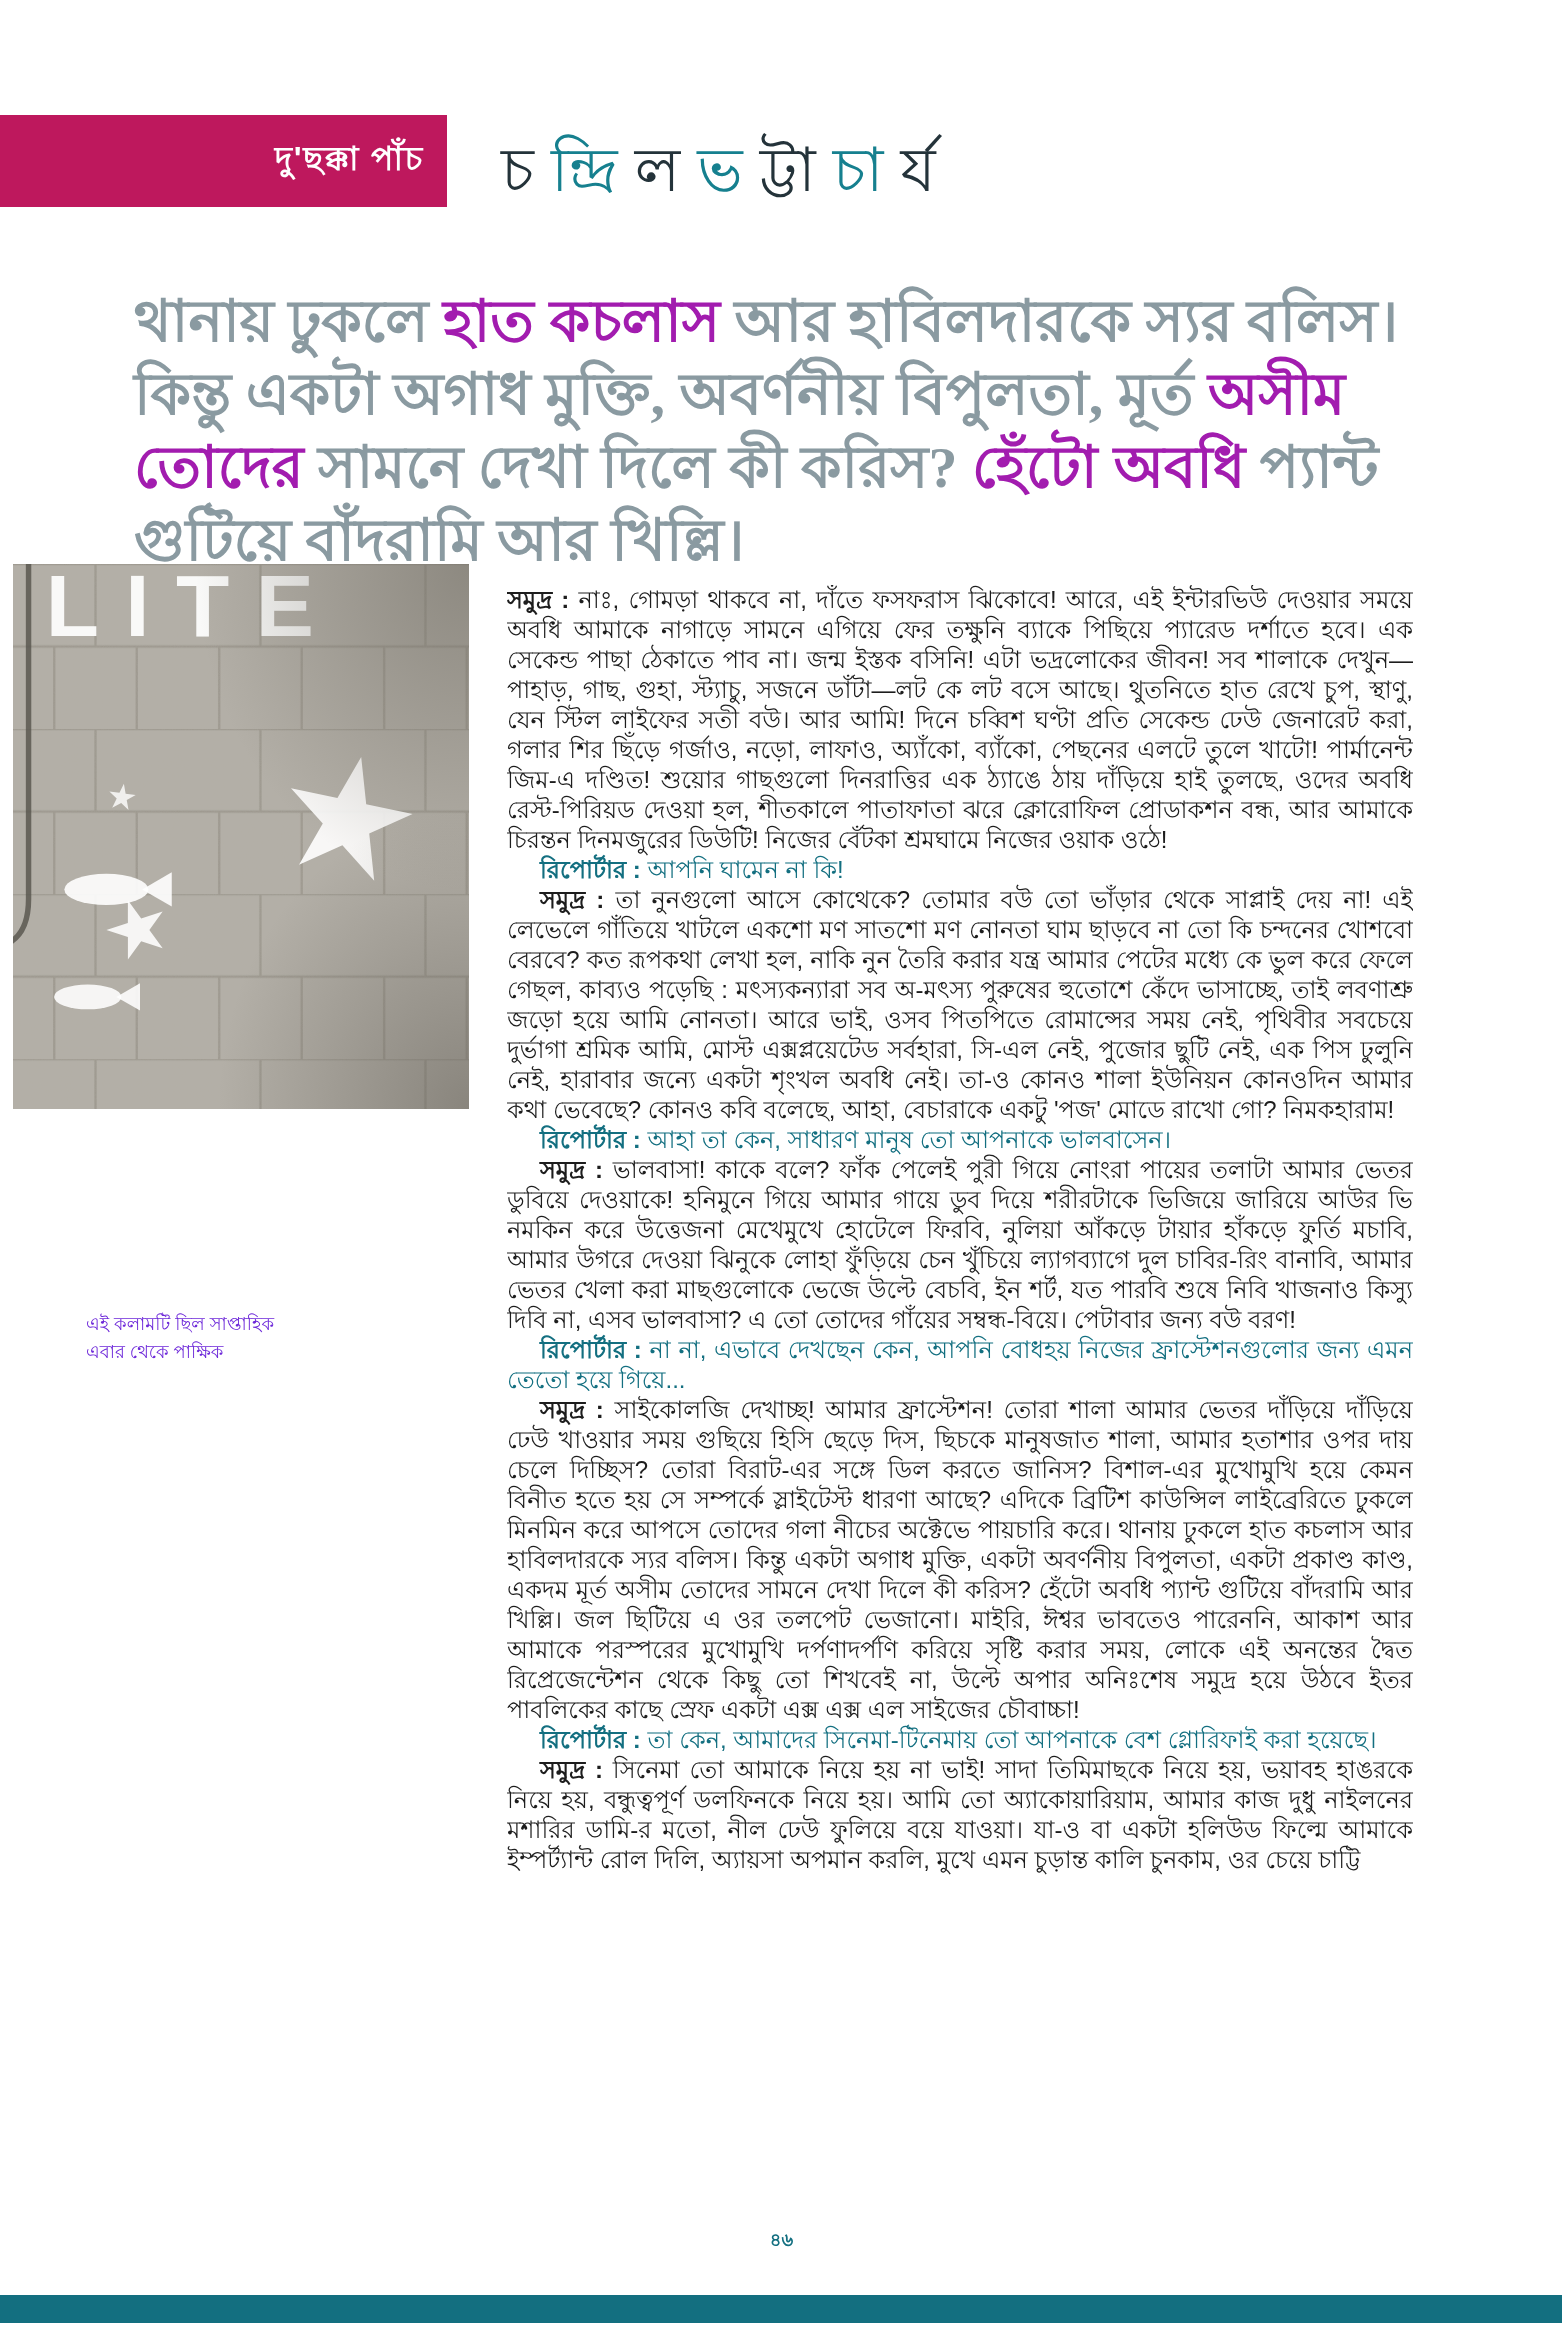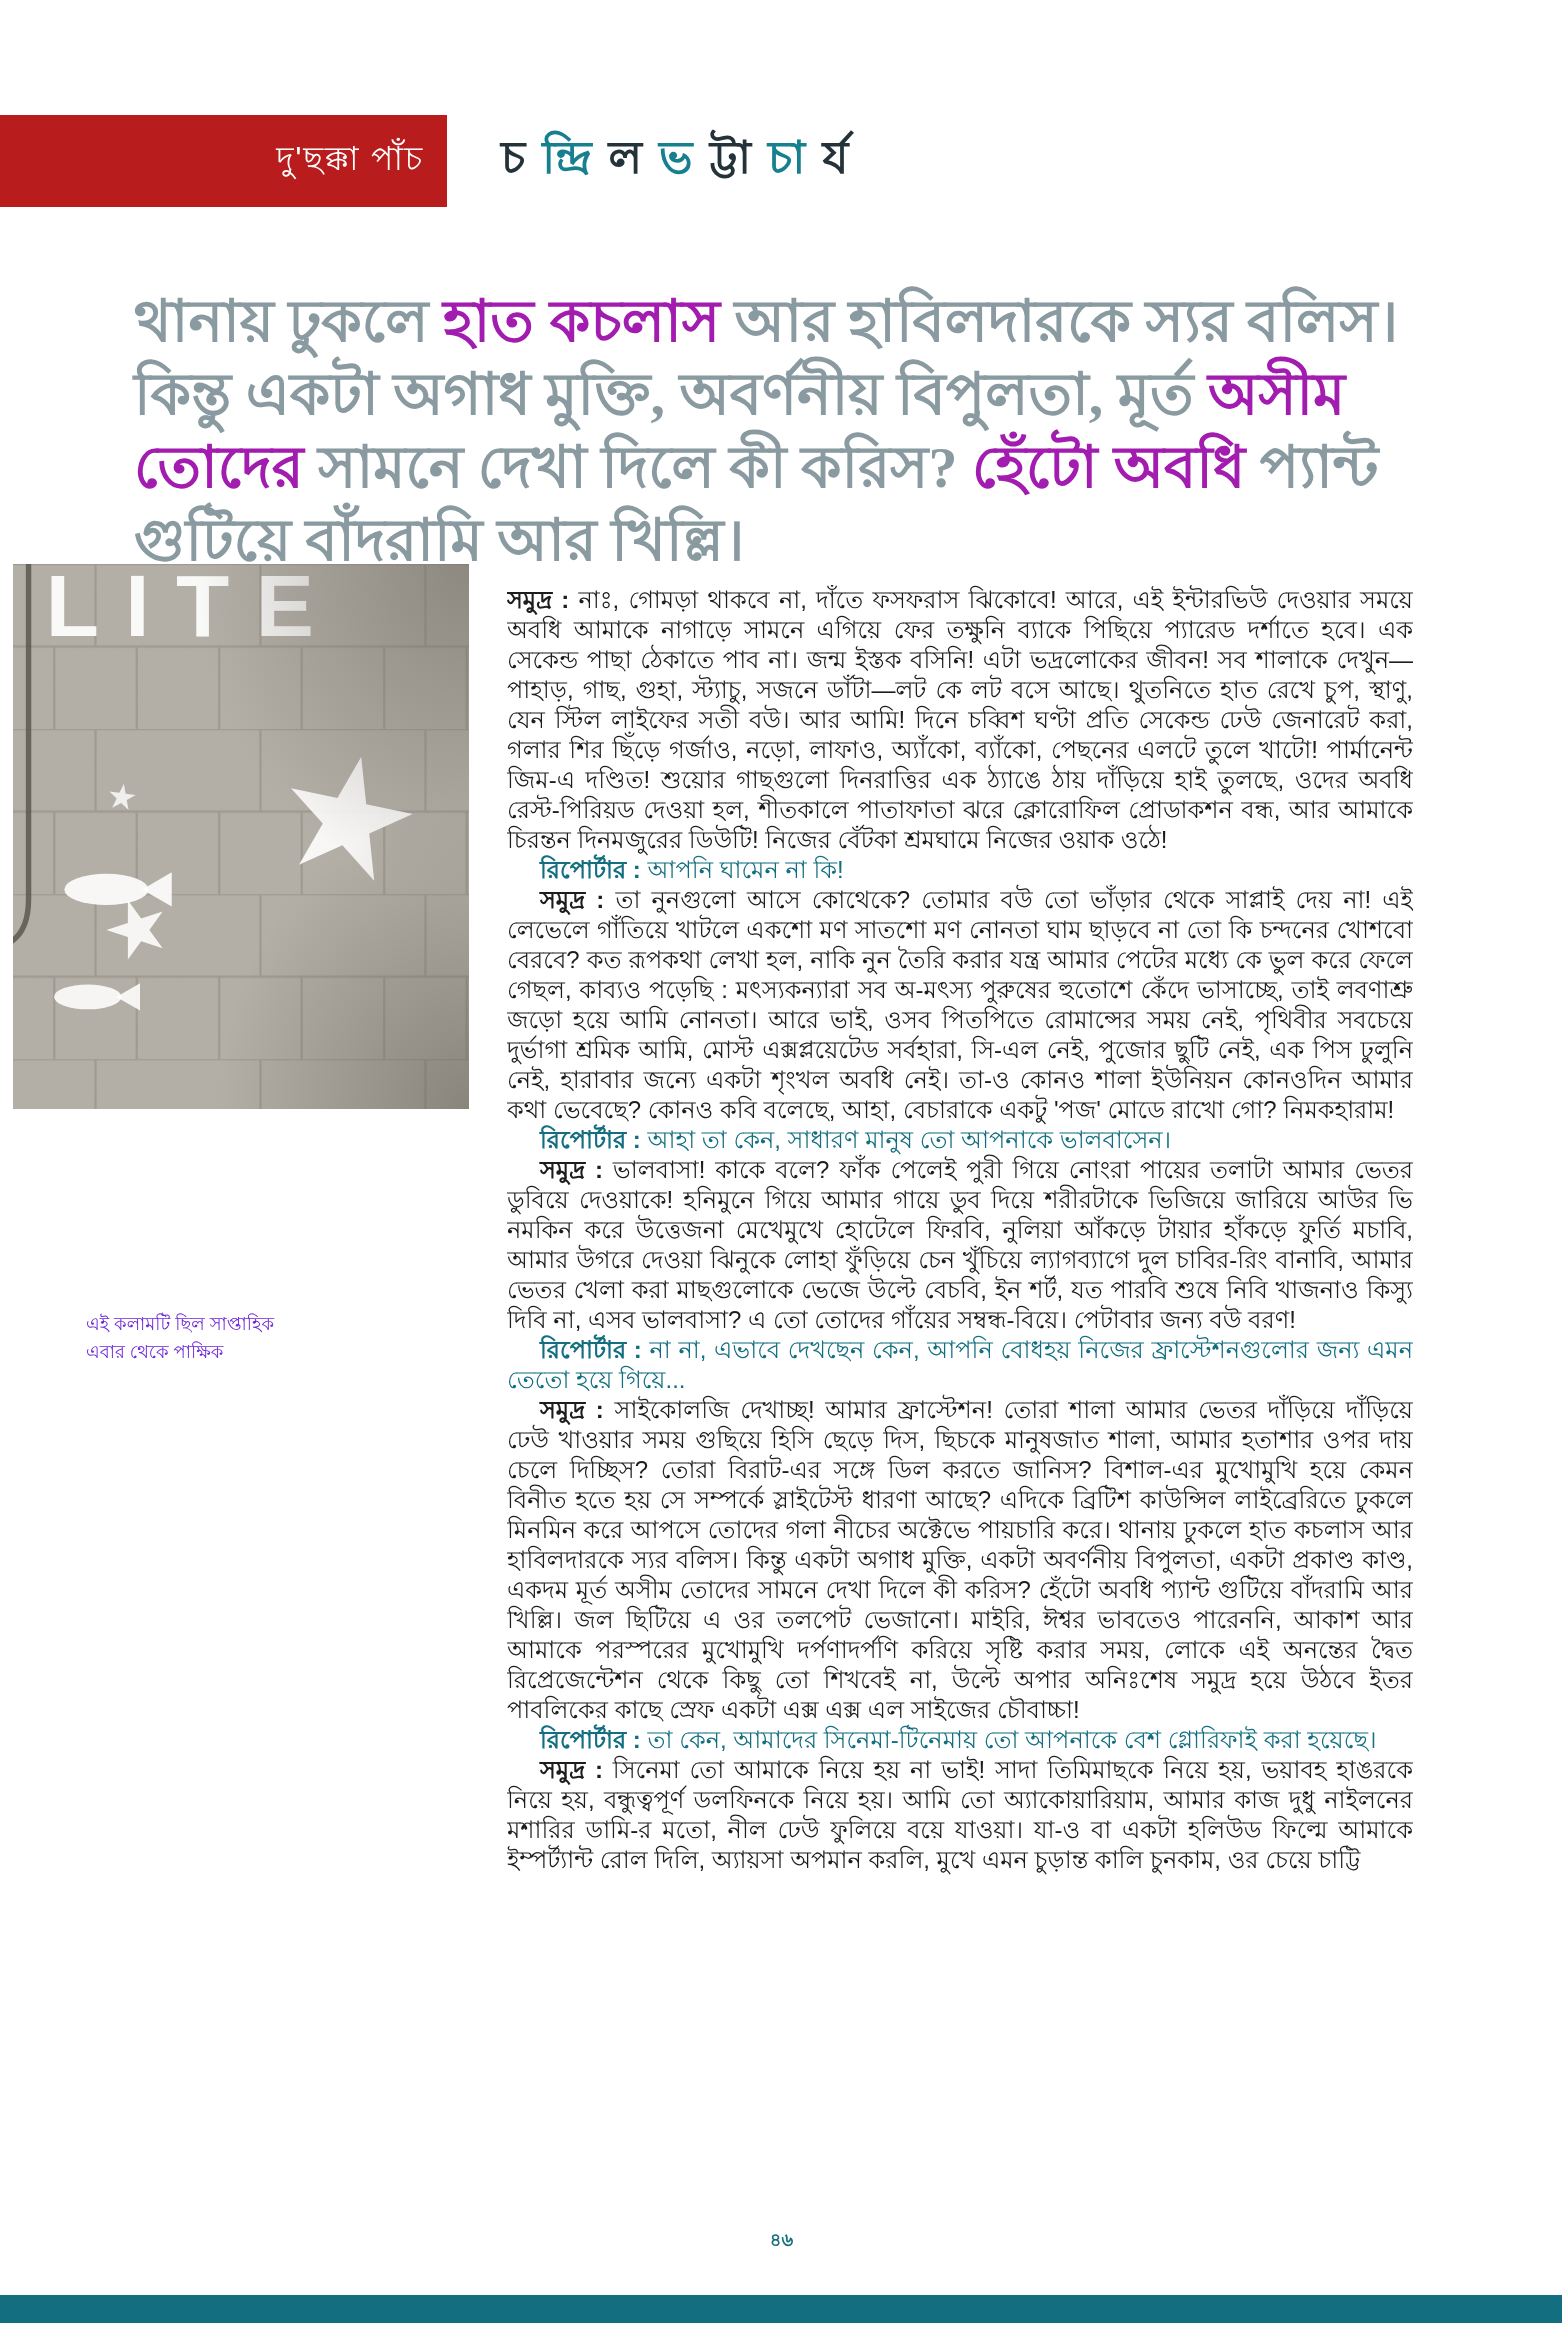--- a/index.html
+++ b/index.html
@@ -3,26 +3,26 @@
 <meta charset="utf-8">
 <style>
   * { margin:0; padding:0; box-sizing:border-box; }
   html,body { background:#ffffff; }
   body { font-family:"Liberation Sans", sans-serif; }
   .page { position:relative; width:1563px; height:2342px; background:#ffffff; overflow:hidden; margin:0 auto; }
 
   
   .column-tag {
     position:absolute; left:0; top:115px; width:447px; height:92px;
-    background:#b91c1c; color:#ffffff;
+    background:#be185d; color:#ffffff;
     display:flex; align-items:center; justify-content:flex-end;
-    padding-right:23px; font-size:33px; font-weight:normal; letter-spacing:1.6px;text-align:center;
+    padding-right:23px; font-size:33px; font-weight:bold; letter-spacing:1.6px;text-align:center;
   }
   .author {
-    position:absolute; left:501px; top:123px; font-size:45px; font-weight:bold;
+    position:absolute; left:501px; top:123px; font-size:61px; font-weight:normal;
     white-space:nowrap;
   }
   .author span { margin-right:17px; }
   .author .dark { color:#24333a; }
   .author .teal { color:#16808f; }
 
   
   .pull-quote {
     position:absolute; left:134px; top:285px; width:1289px;
     font-size:58px; line-height:1.24; font-weight:600; color:#8a9aa1;

